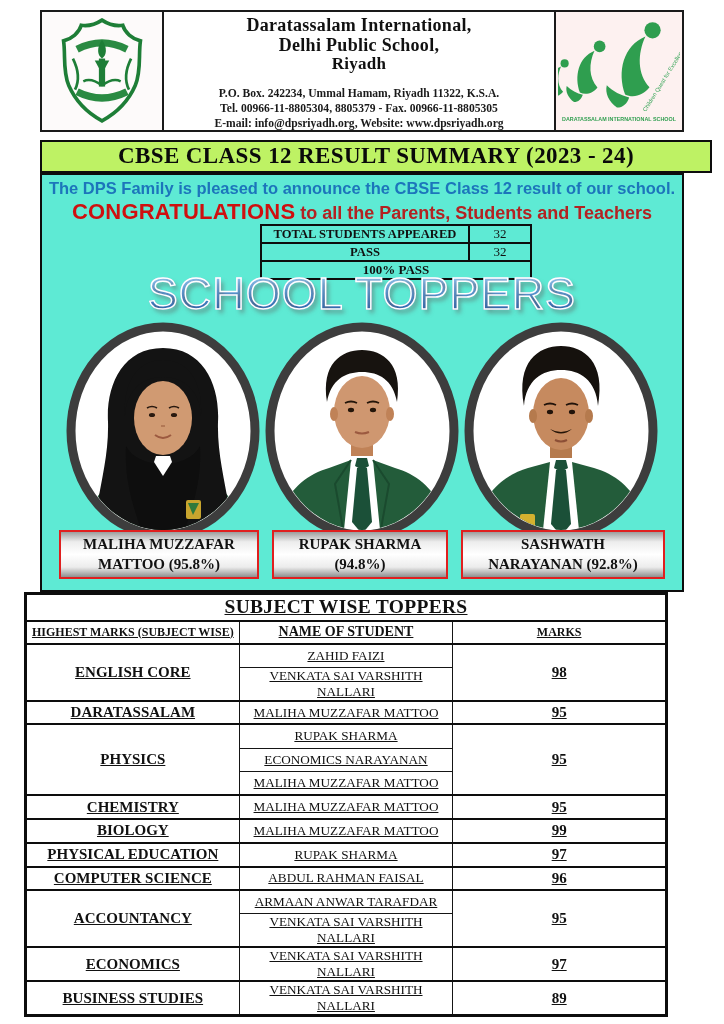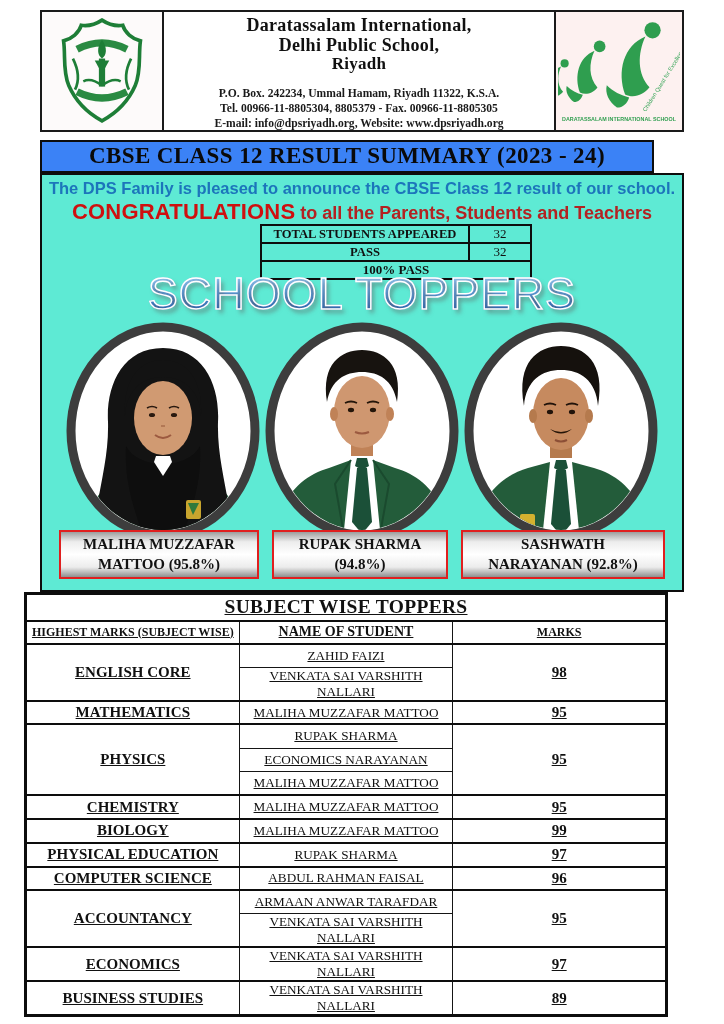--- a/index.html
+++ b/index.html
@@ -10,21 +10,21 @@
   .header-box{ position:absolute; left:40px; top:10px; width:644px; height:122px;
     border:2px solid #1a1a1a; display:flex; background:#fff; }
   .hcell-left{ width:122px; border-right:2px solid #1a1a1a; display:flex; align-items:center; justify-content:center; background:#fdfafa; }
   .hcell-center{ flex:1; text-align:center; padding-top:3px; }
   .hcell-right{ width:128px; border-left:2px solid #1a1a1a; background:#fdf1f0; display:flex; align-items:center; justify-content:center; }
   .school-line1,.school-line2{ font-weight:bold; font-size:18px; line-height:1.12; letter-spacing:.3px; }
   .school-line3{ font-weight:bold; font-size:17px; line-height:1.1; letter-spacing:.3px; }
   .addr{ font-size:11.6px; line-height:1.3; margin-top:12px; color:#1a1a1a; font-weight:bold; }
 
   
-  .banner{ position:absolute; left:40px; top:140px; width:614px; height:33px; background:#3b82f6;
+  .banner{ position:absolute; left:40px; top:140px; width:672px; height:33px; background:#bef264;
     border:2px solid #0d0d0d; text-align:center; font-weight:bold; font-size:23px; line-height:28px; color:#0a0a0a; letter-spacing:.4px; }
 
   
   .main-box{ position:absolute; left:40px; top:173px; width:644px; height:419px; border:2.5px solid #0d0d0d; background:#5eead4; }
   .announce{ margin-top:4px; text-align:center; color:#1c75bb; font-weight:bold; font-size:16.5px;
     font-family:"Liberation Sans","DejaVu Sans",sans-serif; }
   .congrats-line{ text-align:center; margin-top:1px; font-family:"Liberation Sans","DejaVu Sans",sans-serif; }
   .congrats-word{ color:#cf0f0f; font-weight:bold; font-size:22px; letter-spacing:.2px; }
   .congrats-rest{ color:#b32222; font-weight:bold; font-size:18px; }
 
@@ -254,21 +254,21 @@
     <tbody id="subject-tbody">
         <tr class="body-row group-start">
           <td class="subject-cell" rowspan="2">ENGLISH CORE</td>
           <td class="student-cell">ZAHID FAIZI</td>
           <td class="marks-cell" rowspan="2">98</td>
         </tr>
         <tr class="body-row">
           <td class="student-cell">VENKATA SAI VARSHITH NALLARI</td>
         </tr>
         <tr class="body-row group-start">
-          <td class="subject-cell" rowspan="1">MATHEMATICS</td>
+          <td class="subject-cell" rowspan="1">DARATASSALAM</td>
           <td class="student-cell">MALIHA MUZZAFAR MATTOO</td>
           <td class="marks-cell" rowspan="1">95</td>
         </tr>
         <tr class="body-row group-start">
           <td class="subject-cell" rowspan="3">PHYSICS</td>
           <td class="student-cell">RUPAK SHARMA</td>
           <td class="marks-cell" rowspan="3">95</td>
         </tr>
         <tr class="body-row">
           <td class="student-cell">ECONOMICS NARAYANAN</td>

